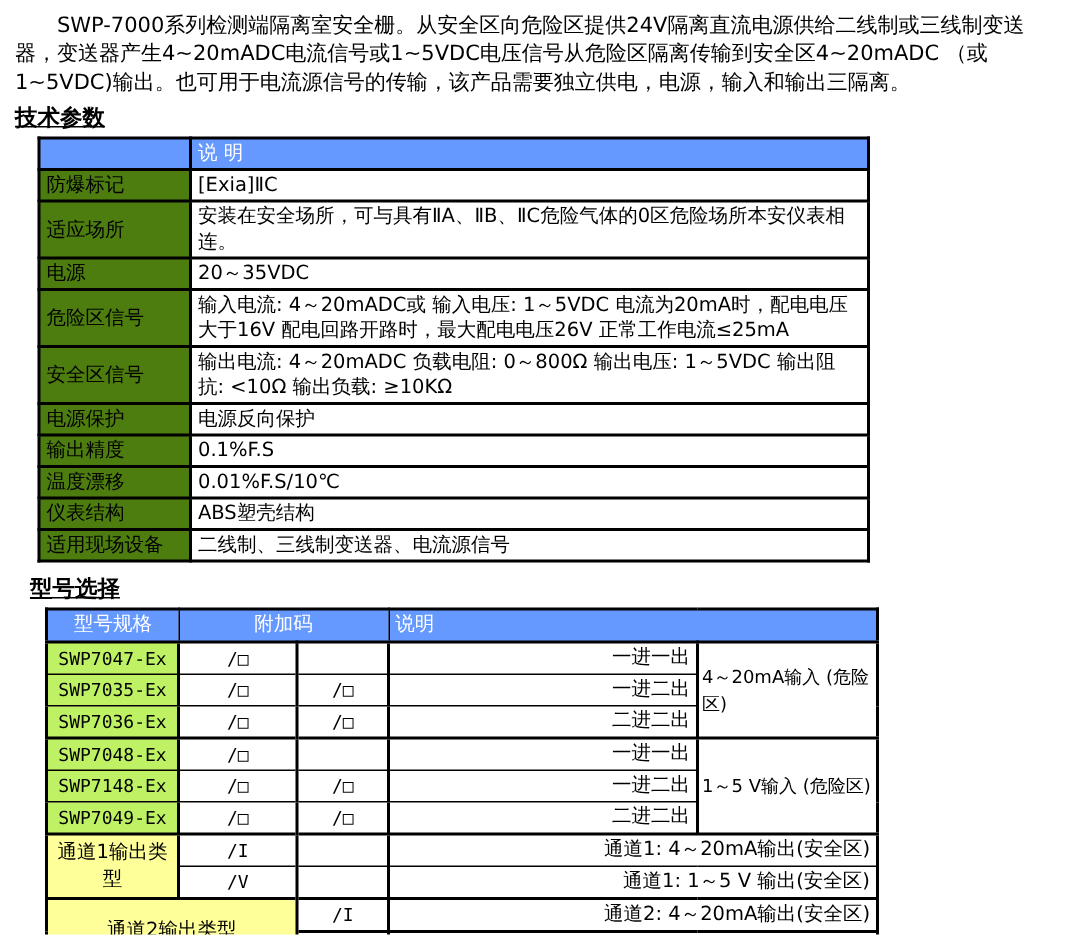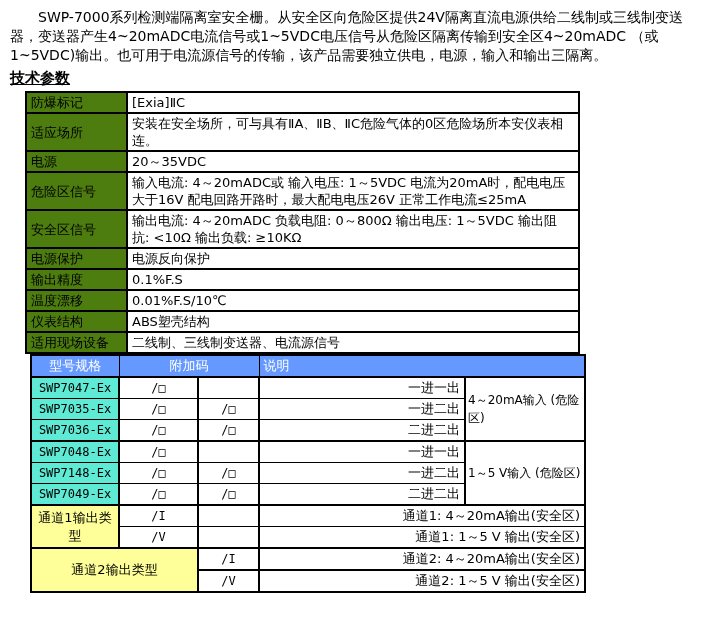--- a/index.html
+++ b/index.html
@@ -46,21 +46,21 @@
     height:17px; line-height:18px;
     vertical-align:middle;
     font-weight:normal;
     word-break:break-all;
   }
   .t2 th { background:#6699FF; color:#fff; border-bottom:2px solid #000; }
   .t2 th.c { text-align:center; }
   .t2 th.l { text-align:left; }
   .t2 td { border-left-width:2px; }
   .t2 .model {
-    background:#5eead4; text-align:center;
+    background:#bef264; text-align:center;
     font-family:"DejaVu Sans Mono", monospace; font-size:12px;
   }
   .t2 .code {
     text-align:center;
     font-family:"DejaVu Sans Mono", monospace; font-size:12px;
   }
   .t2 .desc { text-align:right; }
   .t2 .note { font-size:12px; padding:0 2px; }
   .t2 .chlabel { background:#FFFF99; text-align:center; }
   .t2 .tt { border-top:2px solid #000; }
@@ -69,20 +69,24 @@
 <body>
 
 <div class="page">
 
   <p class="intro">SWP-7000系列检测端隔离室安全栅。从安全区向危险区提供24V隔离直流电源供给二线制或三线制变送器，变送器产生4~20mADC电流信号或1~5VDC电压信号从危险区隔离传输到安全区4~20mADC （或1~5VDC)输出。也可用于电流源信号的传输，该产品需要独立供电，电源，输入和输出三隔离。</p>
 
   <h3 class="section-heading">技术参数</h3>
 
   <table class="t1">
     <tbody>
+        <tr class="hdr">
+      <td class="lbl"></td>
+      <td>说 明</td>
+    </tr>
     <tr>
       <td class="lbl">防爆标记</td>
       <td>[Exia]ⅡC</td>
     </tr>
     <tr>
       <td class="lbl">适应场所</td>
       <td>安装在安全场所，可与具有ⅡA、ⅡB、ⅡC危险气体的0区危险场所本安仪表相连。</td>
     </tr>
     <tr>
       <td class="lbl">电源</td>
@@ -112,20 +116,21 @@
       <td class="lbl">仪表结构</td>
       <td>ABS塑壳结构</td>
     </tr>
     <tr>
       <td class="lbl">适用现场设备</td>
       <td>二线制、三线制变送器、电流源信号</td>
     </tr>
   </tbody>
     </table>
 
+  <h3 class="section-heading model-pos">型号选择</h3>
 
   <table class="t2">
     <colgroup>
       <col style="width:88px">
         <col style="width:79px">
         <col style="width:61px">
         <col style="width:206px">
         <col style="width:120px">
     </colgroup>
     <tbody>

